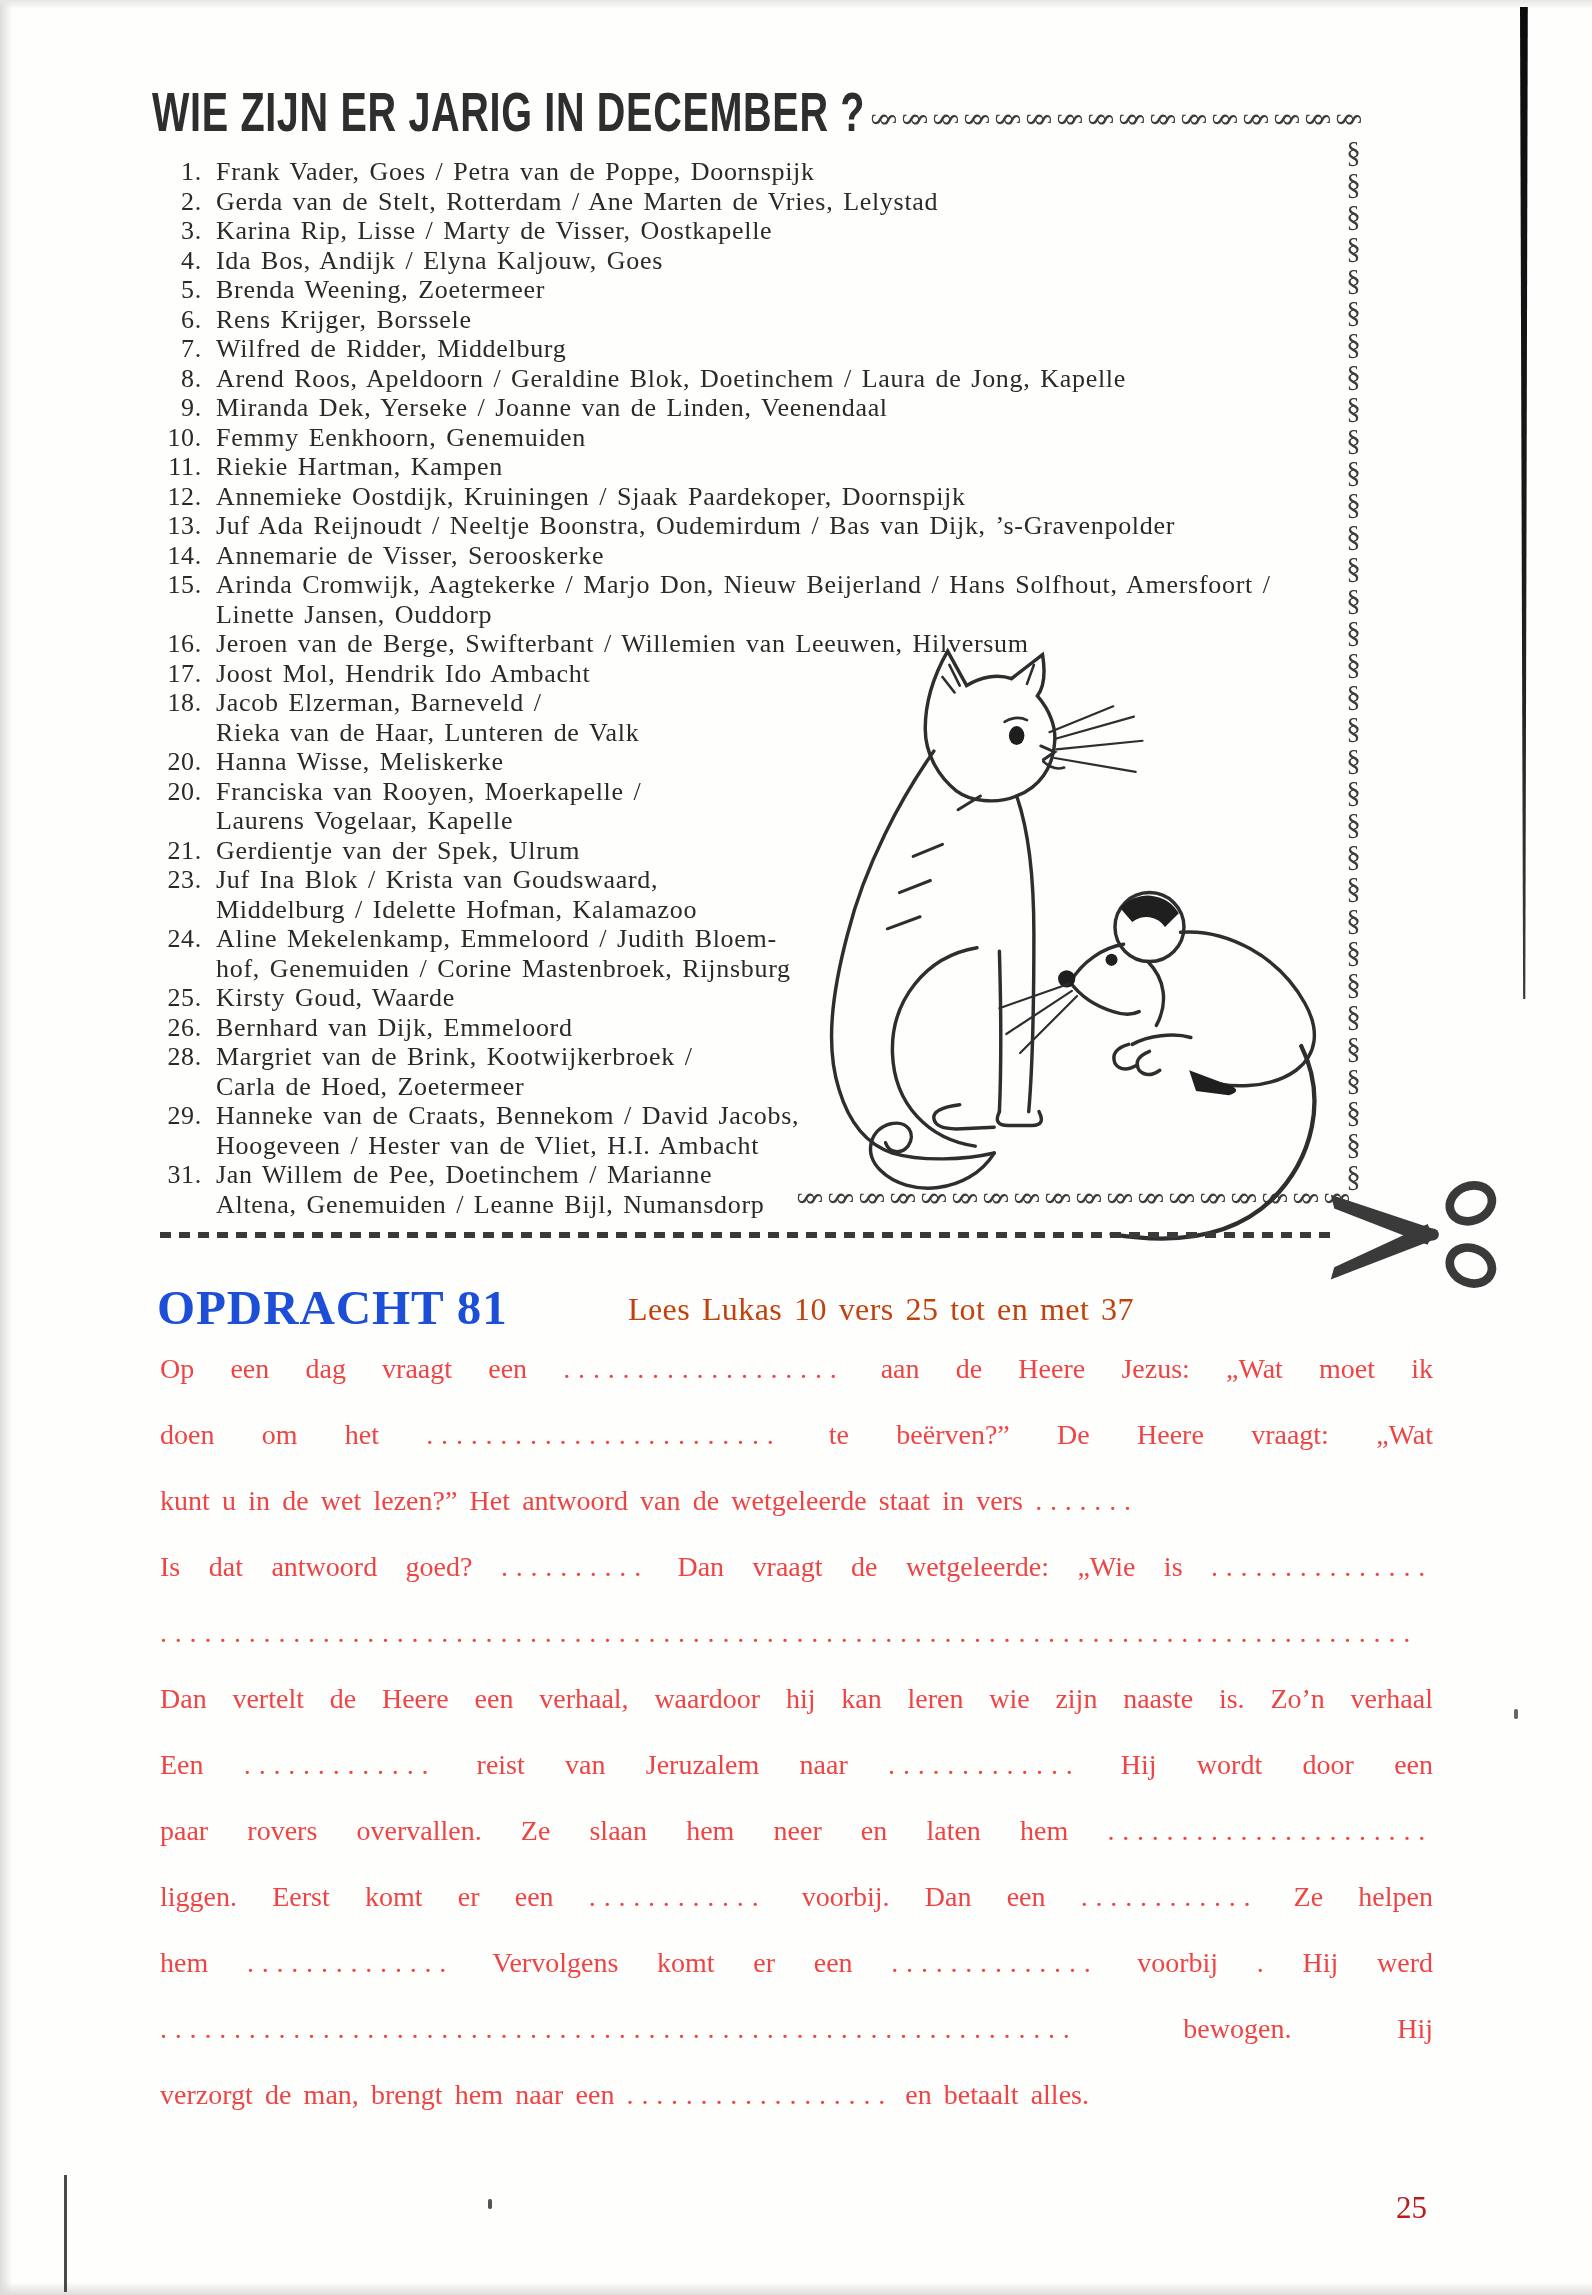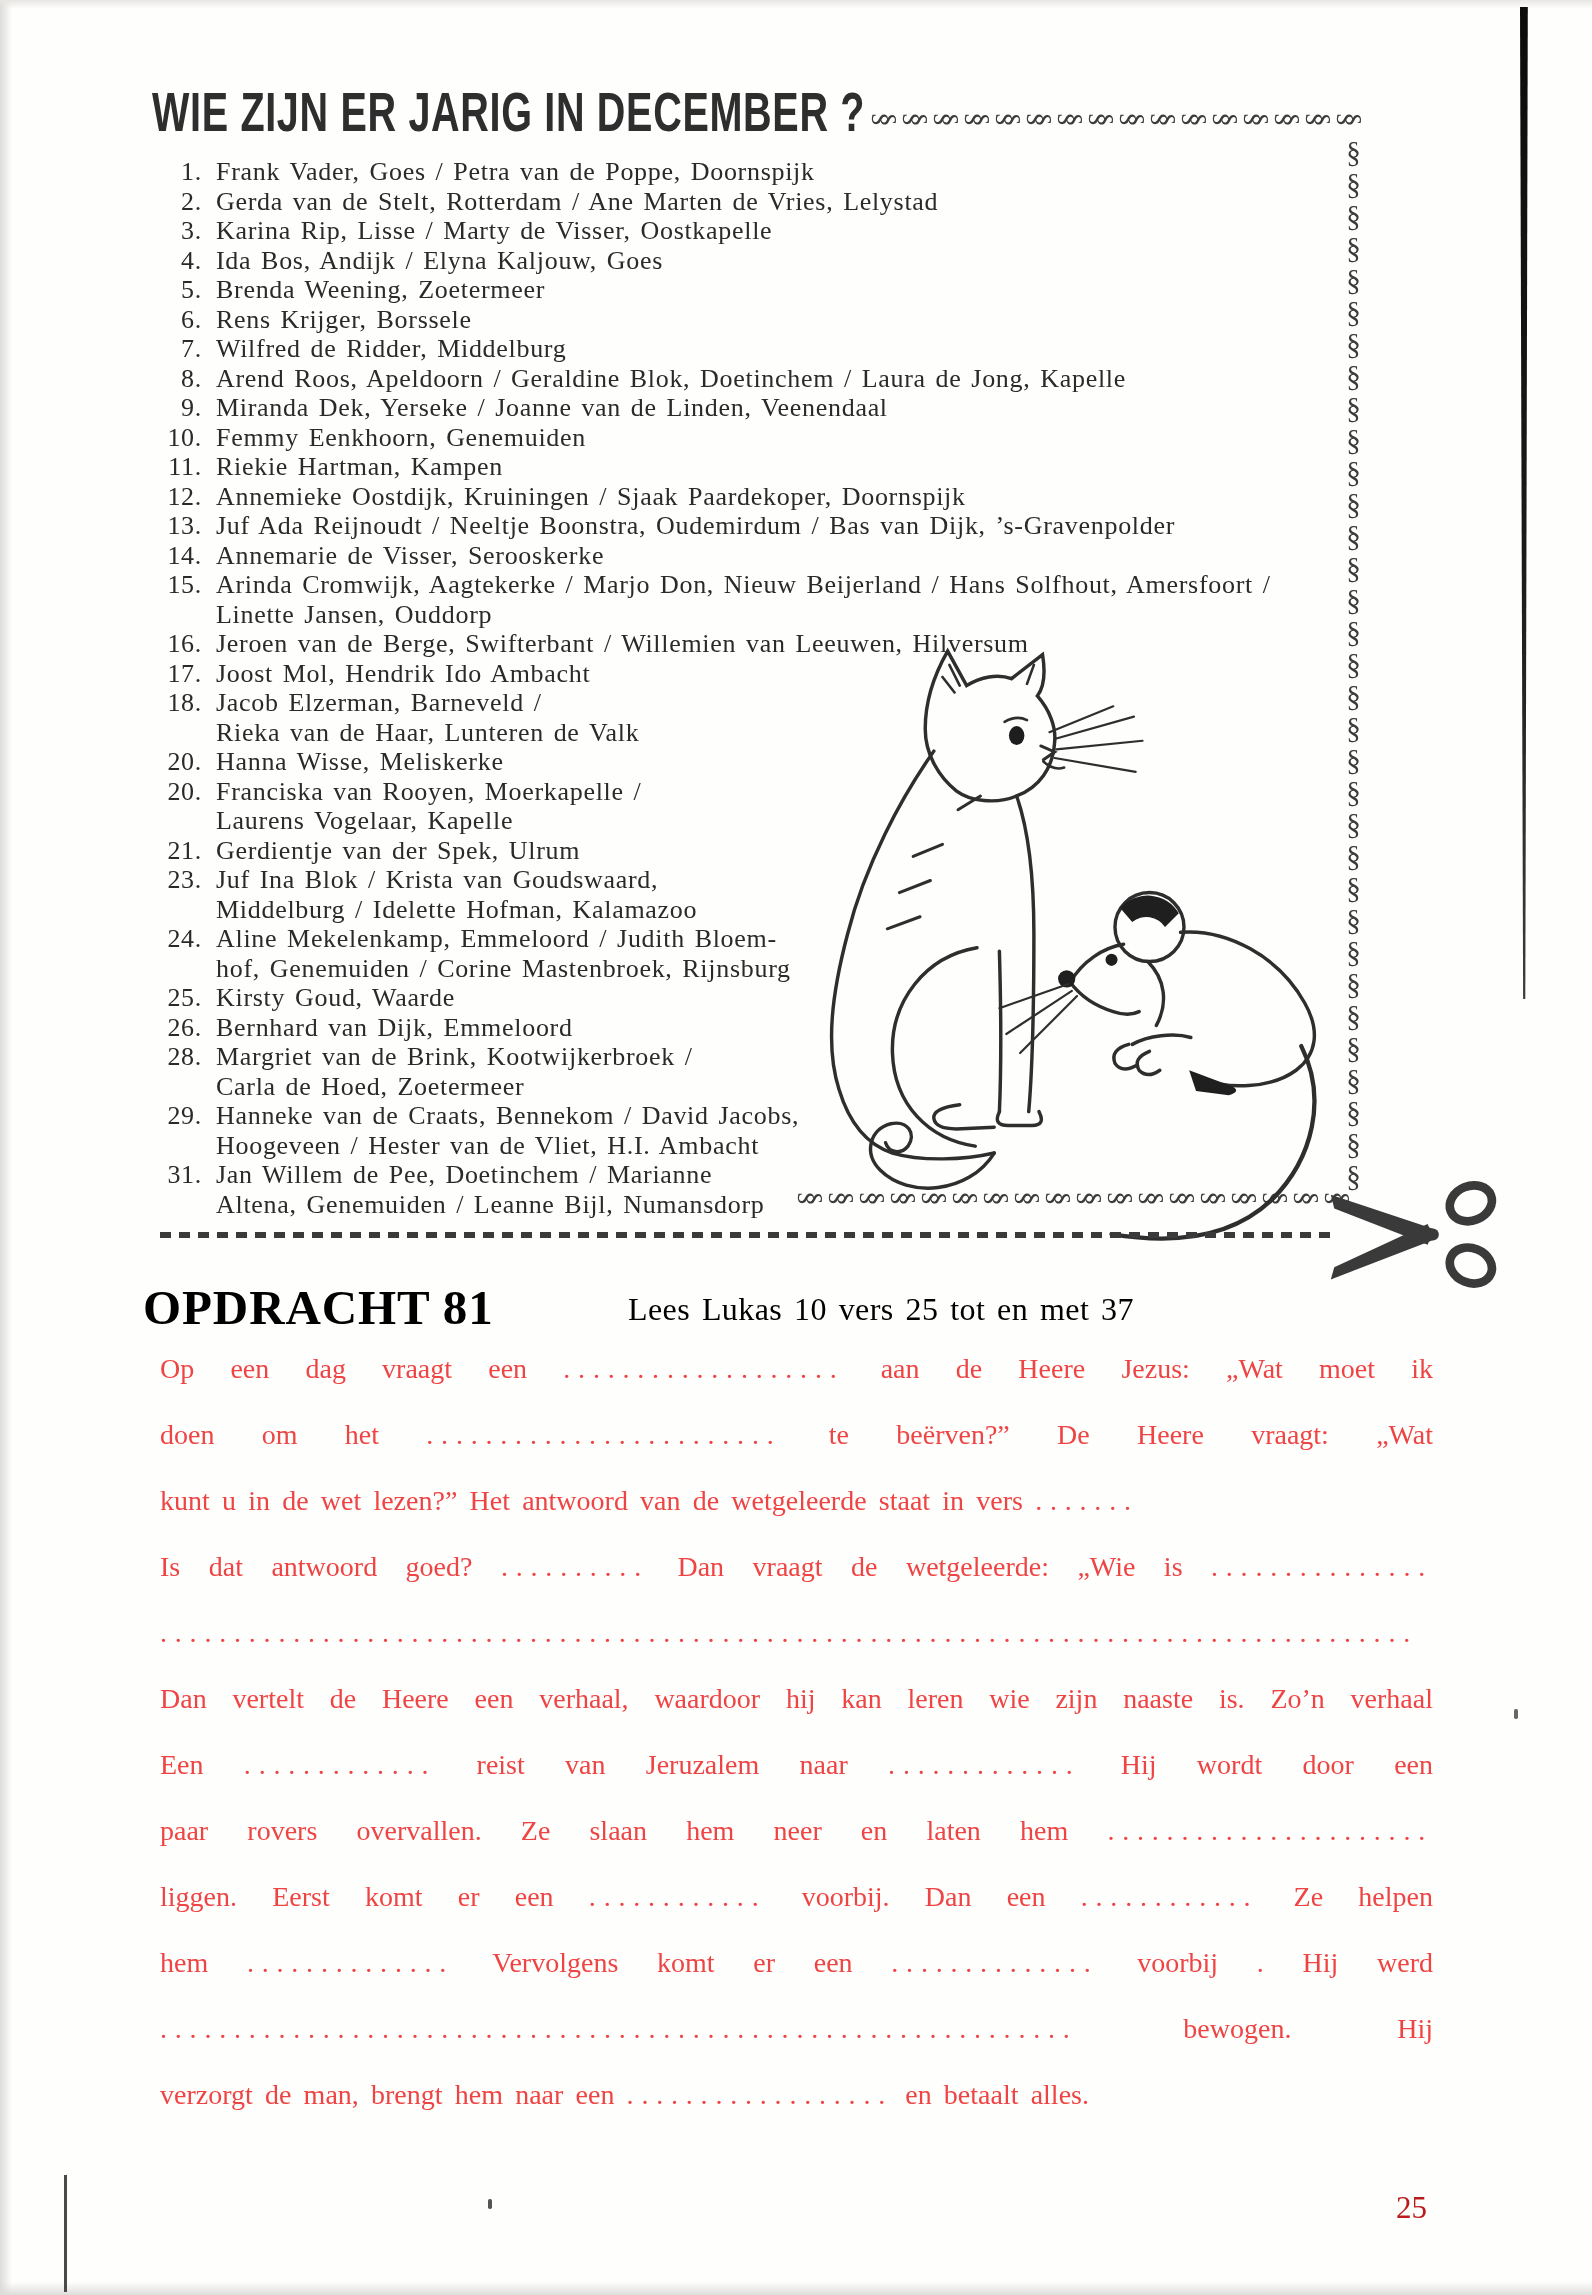--- a/index.html
+++ b/index.html
@@ -50,24 +50,24 @@
 
   
   .illus{position:absolute;left:742px;top:639px;}
 
   
   .cutline{position:absolute;left:160px;top:1232px;width:1178px;height:6px;
     background:repeating-linear-gradient(90deg,#3a3a3a 0 11.2px,rgba(0,0,0,0) 11.2px 19px);}
   .scissors{position:absolute;left:1329px;top:1167px;}
 
   
-  .opdracht-heading{position:absolute;left:143px;top:1279px;
-    font-weight:700;font-size:49px;letter-spacing:0.9px;color:#000000;white-space:nowrap;}
+  .opdracht-heading{position:absolute;left:157px;top:1279px;
+    font-weight:700;font-size:49px;letter-spacing:0.9px;color:#1d4ed8;white-space:nowrap;}
   .opdracht-subtitle{position:absolute;left:628px;top:1291px;
-    font-size:32px;letter-spacing:0.4px;word-spacing:3.5px;color:#000000;white-space:nowrap;}
+    font-size:32px;letter-spacing:0.4px;word-spacing:3.5px;color:#c2410c;white-space:nowrap;}
   .body-lines{position:absolute;left:160px;top:1336px;width:1273px;
     font-size:28px;color:#ef4444;word-spacing:5.2px;}
   .body-line{height:66px;line-height:66px;overflow:visible;white-space:nowrap;}
   .body-line.just{text-align:justify;text-align-last:justify;white-space:normal;height:66px;}
   .dots{letter-spacing:7.8px;}
 
   .page-number{position:absolute;left:1396px;top:2190px;font-size:31px;color:#b91c1c;}
 </style>
 </head>
 <body>

